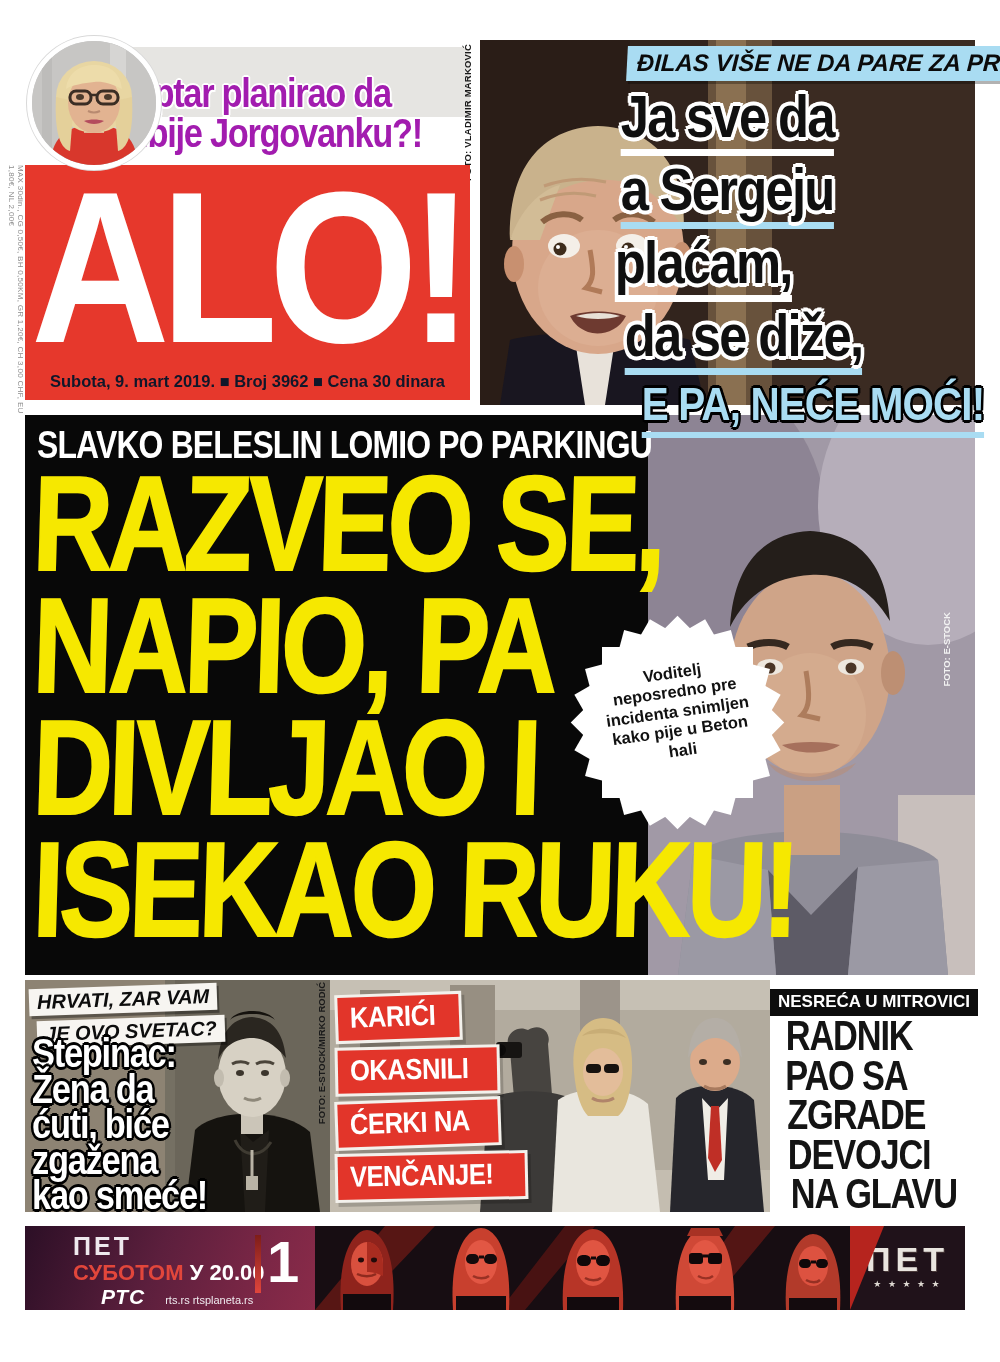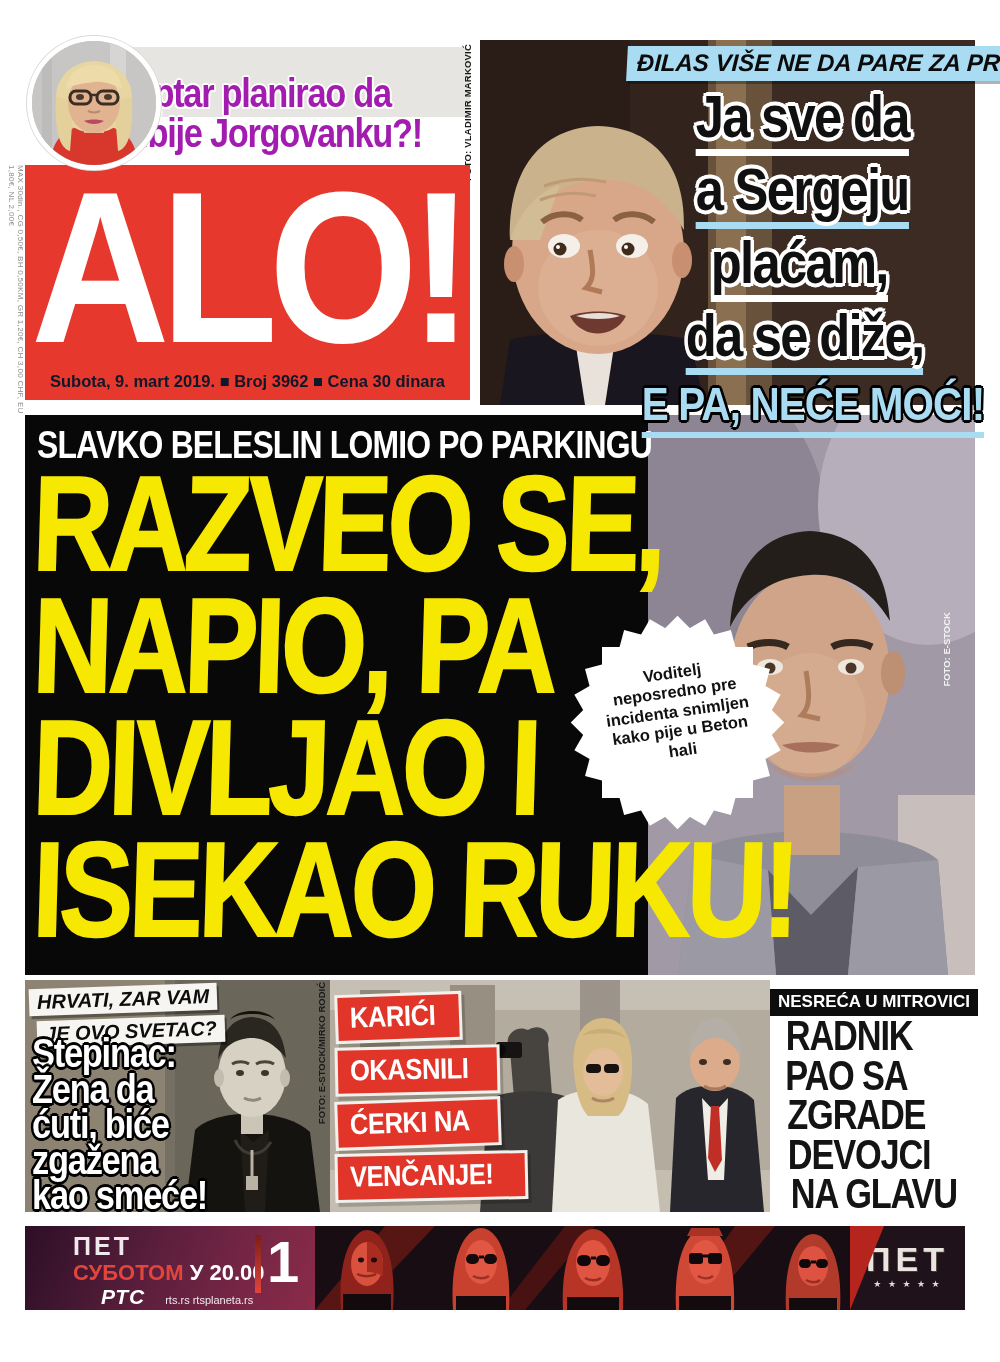--- a/index.html
+++ b/index.html
@@ -26,21 +26,21 @@
 
   
   .teaser-band { left:57px; top:47px; width:413px; height:70px; background:#e6e5e2; border-radius:7px; }
   .teaser-text { left:80px; top:49px; width:390px; text-align:left; color:#a21caf; font-weight:700; line-height:40px; font-size:40px; letter-spacing:-1.5px;margin-top:24px; }
   .circle-photo { left:27px; top:36px; width:134px; height:134px; border-radius:50%; border:5px solid #fff; overflow:hidden; background:#c9c9c9; box-shadow:0 0 0 1px #d8d8d8; z-index:5; }
   .credit-vlad { left:462px; top:44px; color:#1a1a1a; font-size:9.5px; font-weight:700; letter-spacing:.2px; }
 
   
   .dj-photo { left:480px; top:40px; width:495px; height:365px; overflow:hidden; background:#342620; }
   .dj-chip { left:627px; top:46px; background:#a9dcf2; color:#0b0b0b; font-weight:700; font-style:italic; font-size:24px; padding:3px 10px 4px; transform:skewX(-3deg); box-shadow:2px 3px 0 rgba(0,0,0,.3); white-space:nowrap; z-index:6; }
-  .dj-head { right:16px; top:86px; text-align:center; z-index:6; }
+  .dj-head { right:16px; top:86px; text-align:left; z-index:6; }
   .dj-line { font-size:59px; font-weight:700; color:#101010; line-height:62px; letter-spacing:-2px; margin-bottom:3px; }
   .dj-line .u { display:inline-block; border-bottom:7px solid #fff; padding-bottom:1px; }
   .dj-line .uc { border-bottom-color:#a9dcf2; }
   .dj-punch { font-size:47px; font-weight:700; color:#a9dcf2; line-height:52px; letter-spacing:-1px; }
   .dj-punch .u { display:inline-block; border-bottom:6px solid #a9dcf2; padding-bottom:2px; }
 
   
   .main-box { left:25px; top:415px; width:950px; height:560px; background:#080808; }
   .main-kicker { position:absolute; left:12px; top:9px; color:#fff; font-weight:700; font-size:38px; letter-spacing:-1px; white-space:nowrap; }
   .beleslin { position:absolute; left:623px; top:0; width:327px; height:560px; }

